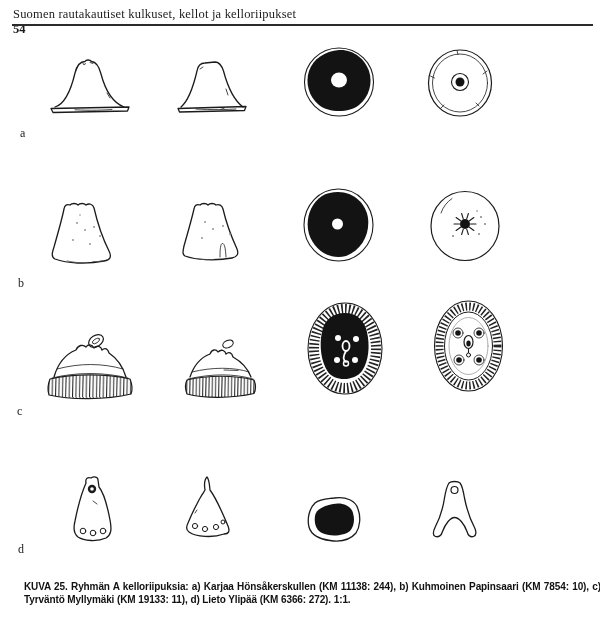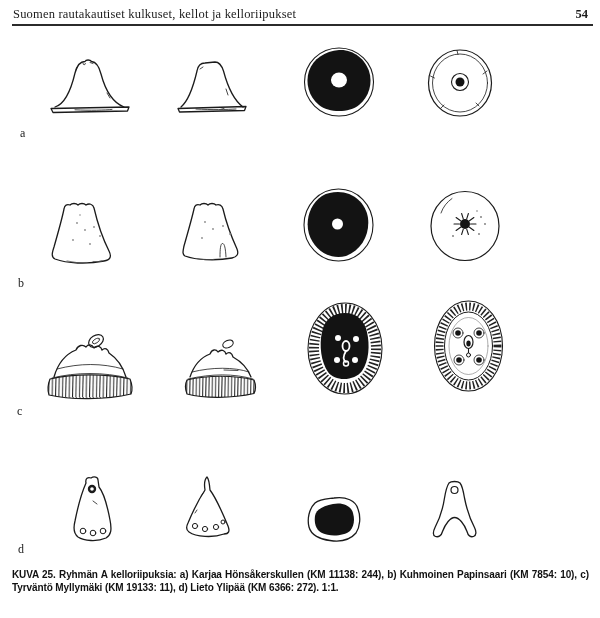--- a/index.html
+++ b/index.html
@@ -3,41 +3,41 @@
 <meta charset="utf-8">
 <style>
   html,body{margin:0;padding:0;background:#e8e8e8;}
   .page{
     position:relative;width:600px;height:618px;background:#ffffff;
     margin:0 auto;overflow:hidden;
     font-family:"Liberation Serif", serif;color:#1b1b1b;
   }
   .header{
     position:absolute;left:13px;right:12px;top:7px;height:16px;
-    display:flex;justify-content:space-between;align-items:baseline;
+    display:flex;justify-content:space-between;align-items:baseline;flex-direction:column;
   }
   .running-title{font-size:12.5px;letter-spacing:.2px;}
   .page-number{font-size:12.5px;font-weight:bold;}
   .rule{
     position:absolute;left:12px;top:24px;width:581px;height:2px;
     background:#2b2b2b;border:none;margin:0;
   }
   .plate{position:absolute;left:0;top:26px;width:600px;height:540px;}
   .art{position:absolute;}
   .art svg{display:block;width:100%;height:100%;}
   .ink{stroke:#1b1b1b;fill:none;stroke-width:1.3;stroke-linecap:round;stroke-linejoin:round;}
   .ink-thin{stroke:#1b1b1b;fill:none;stroke-width:.8;stroke-linecap:round;}
   .ink-fill{fill:#131313;stroke:none;}
   .paper-fill{fill:#ffffff;stroke:none;}
   .row-label{
     position:absolute;font-size:12px;font-family:"Liberation Serif",serif;
     color:#1b1b1b;line-height:1;
   }
   .caption{
-    position:absolute;left:12px;top:569px;width:577px;margin:0;
+    position:absolute;left:12px;top:569px;width:577px;margin:12px;
     font-family:"Liberation Sans", sans-serif;font-weight:700;
     font-size:10px;line-height:12.6px;letter-spacing:-0.1px;
     color:#111;text-align:justify;
   }
 </style>
 </head>
 <body>
 
 <div class="page">
 

